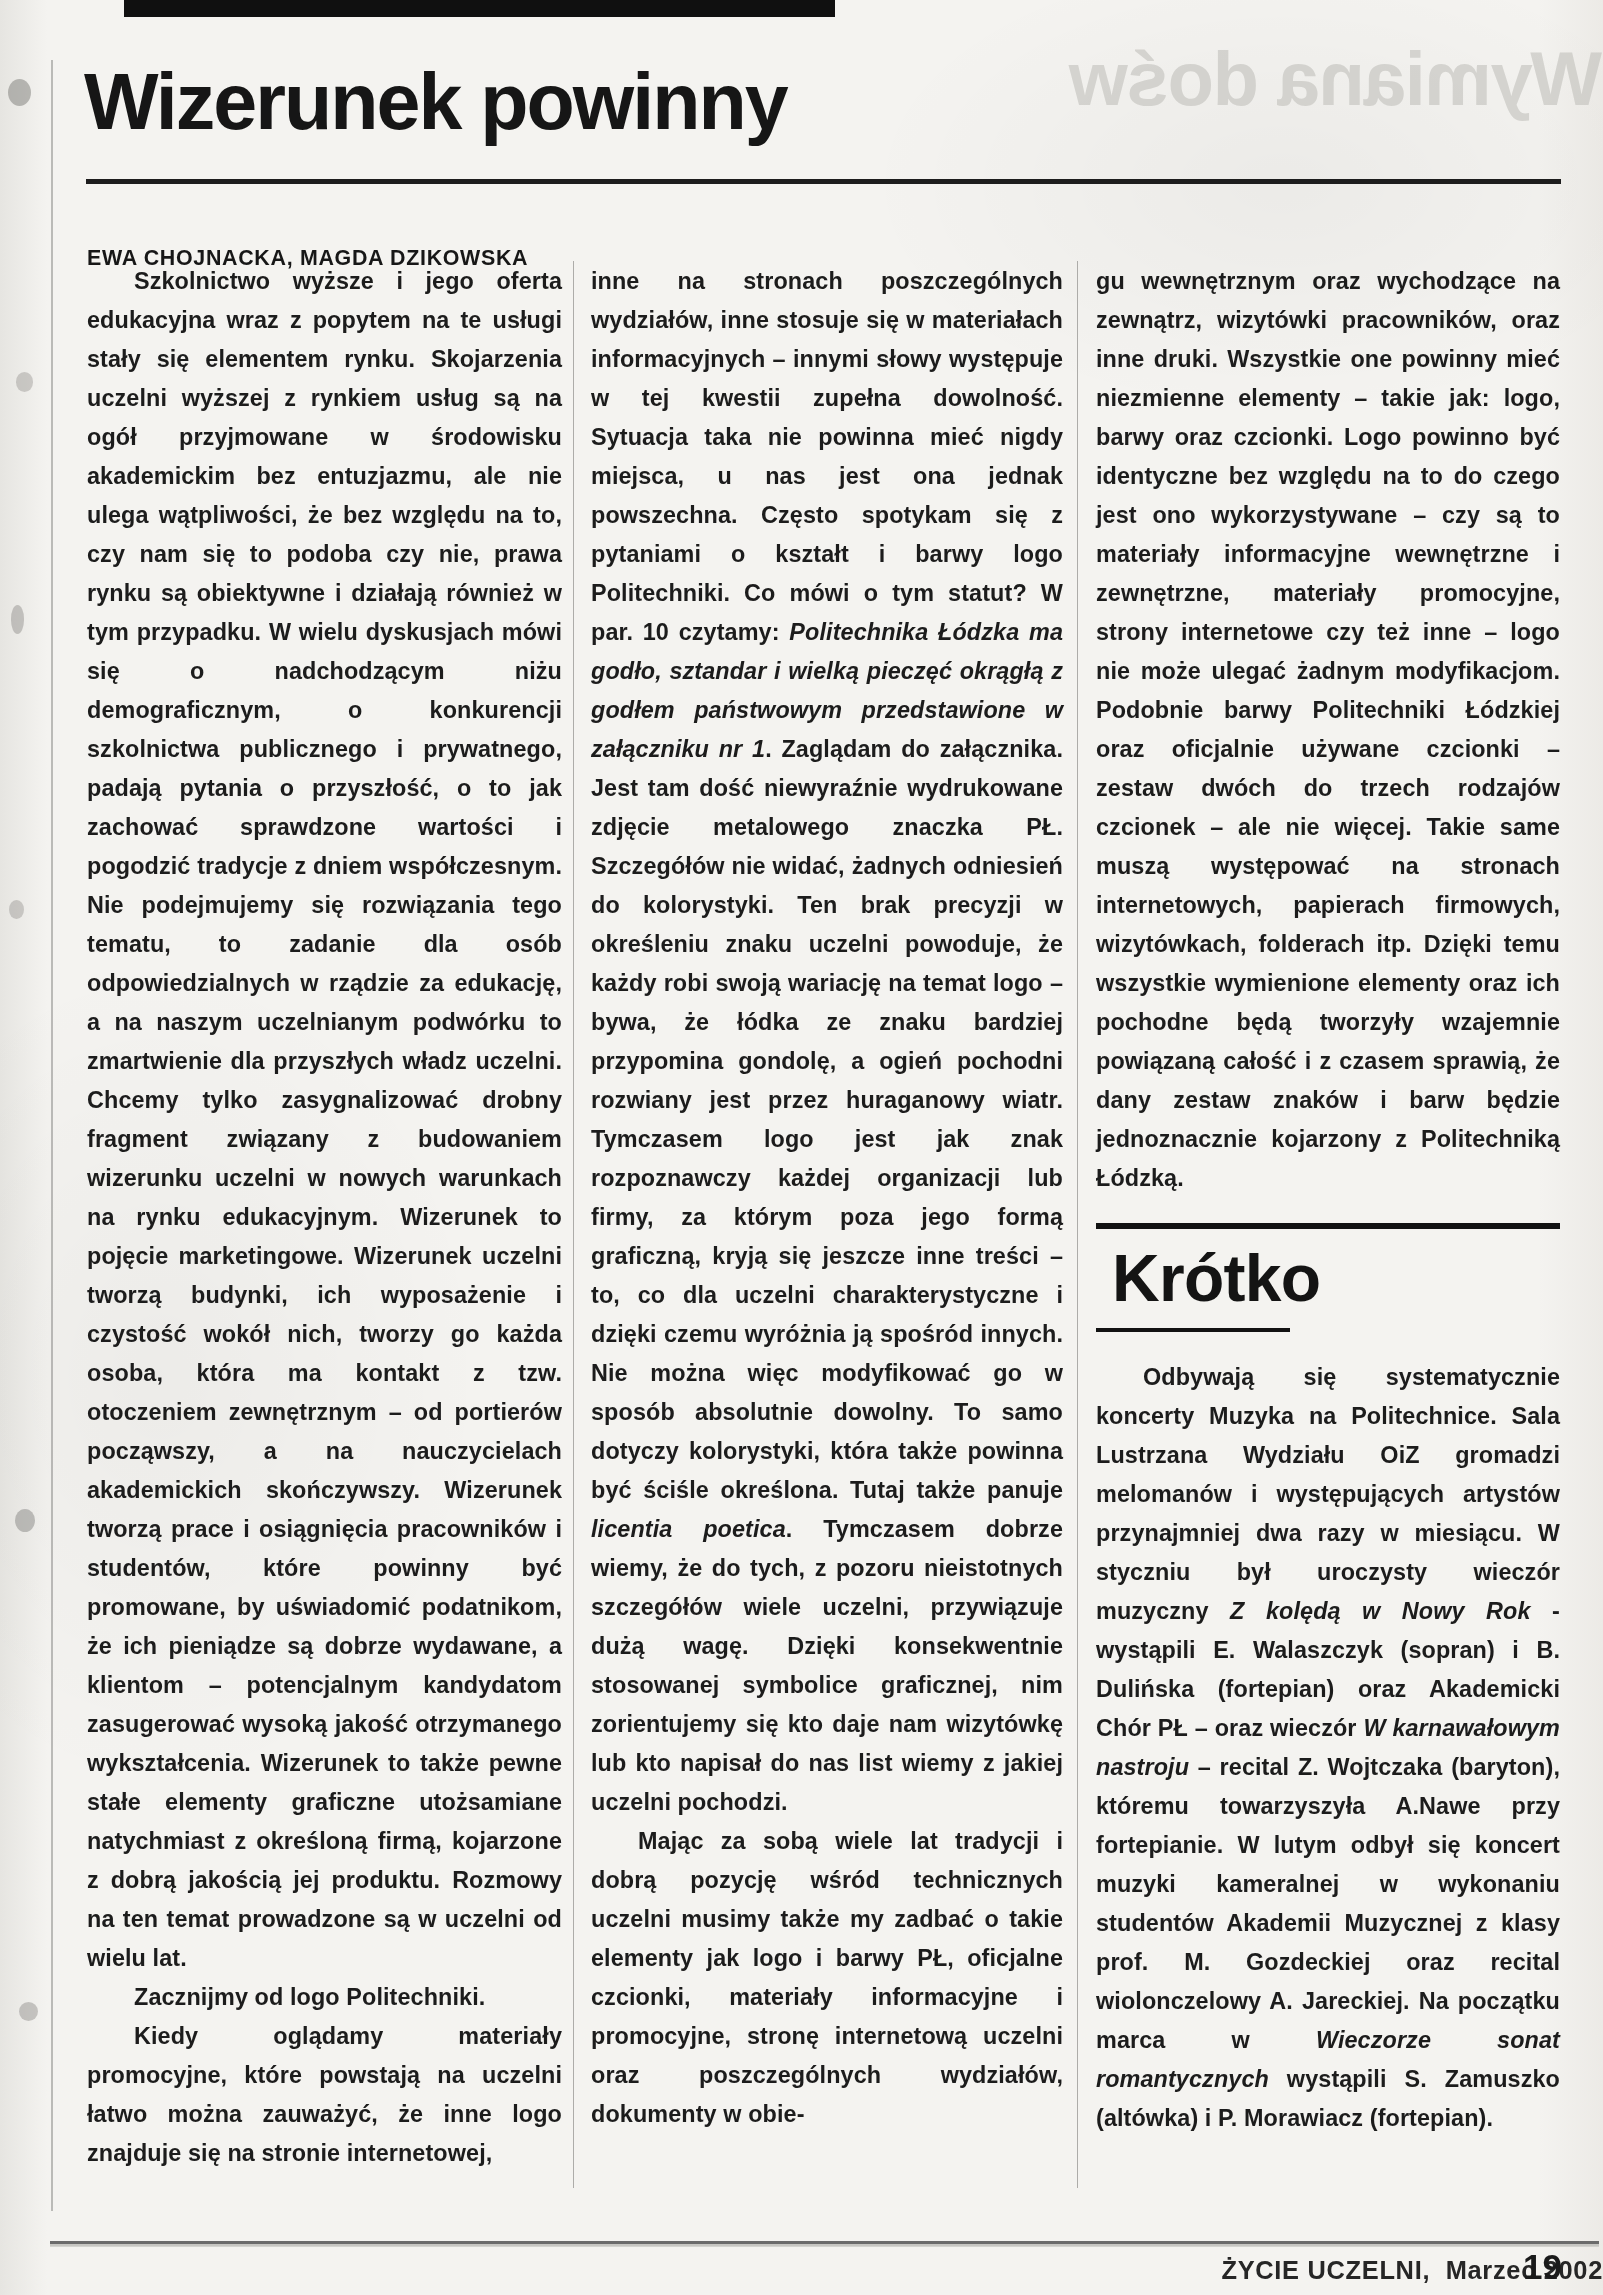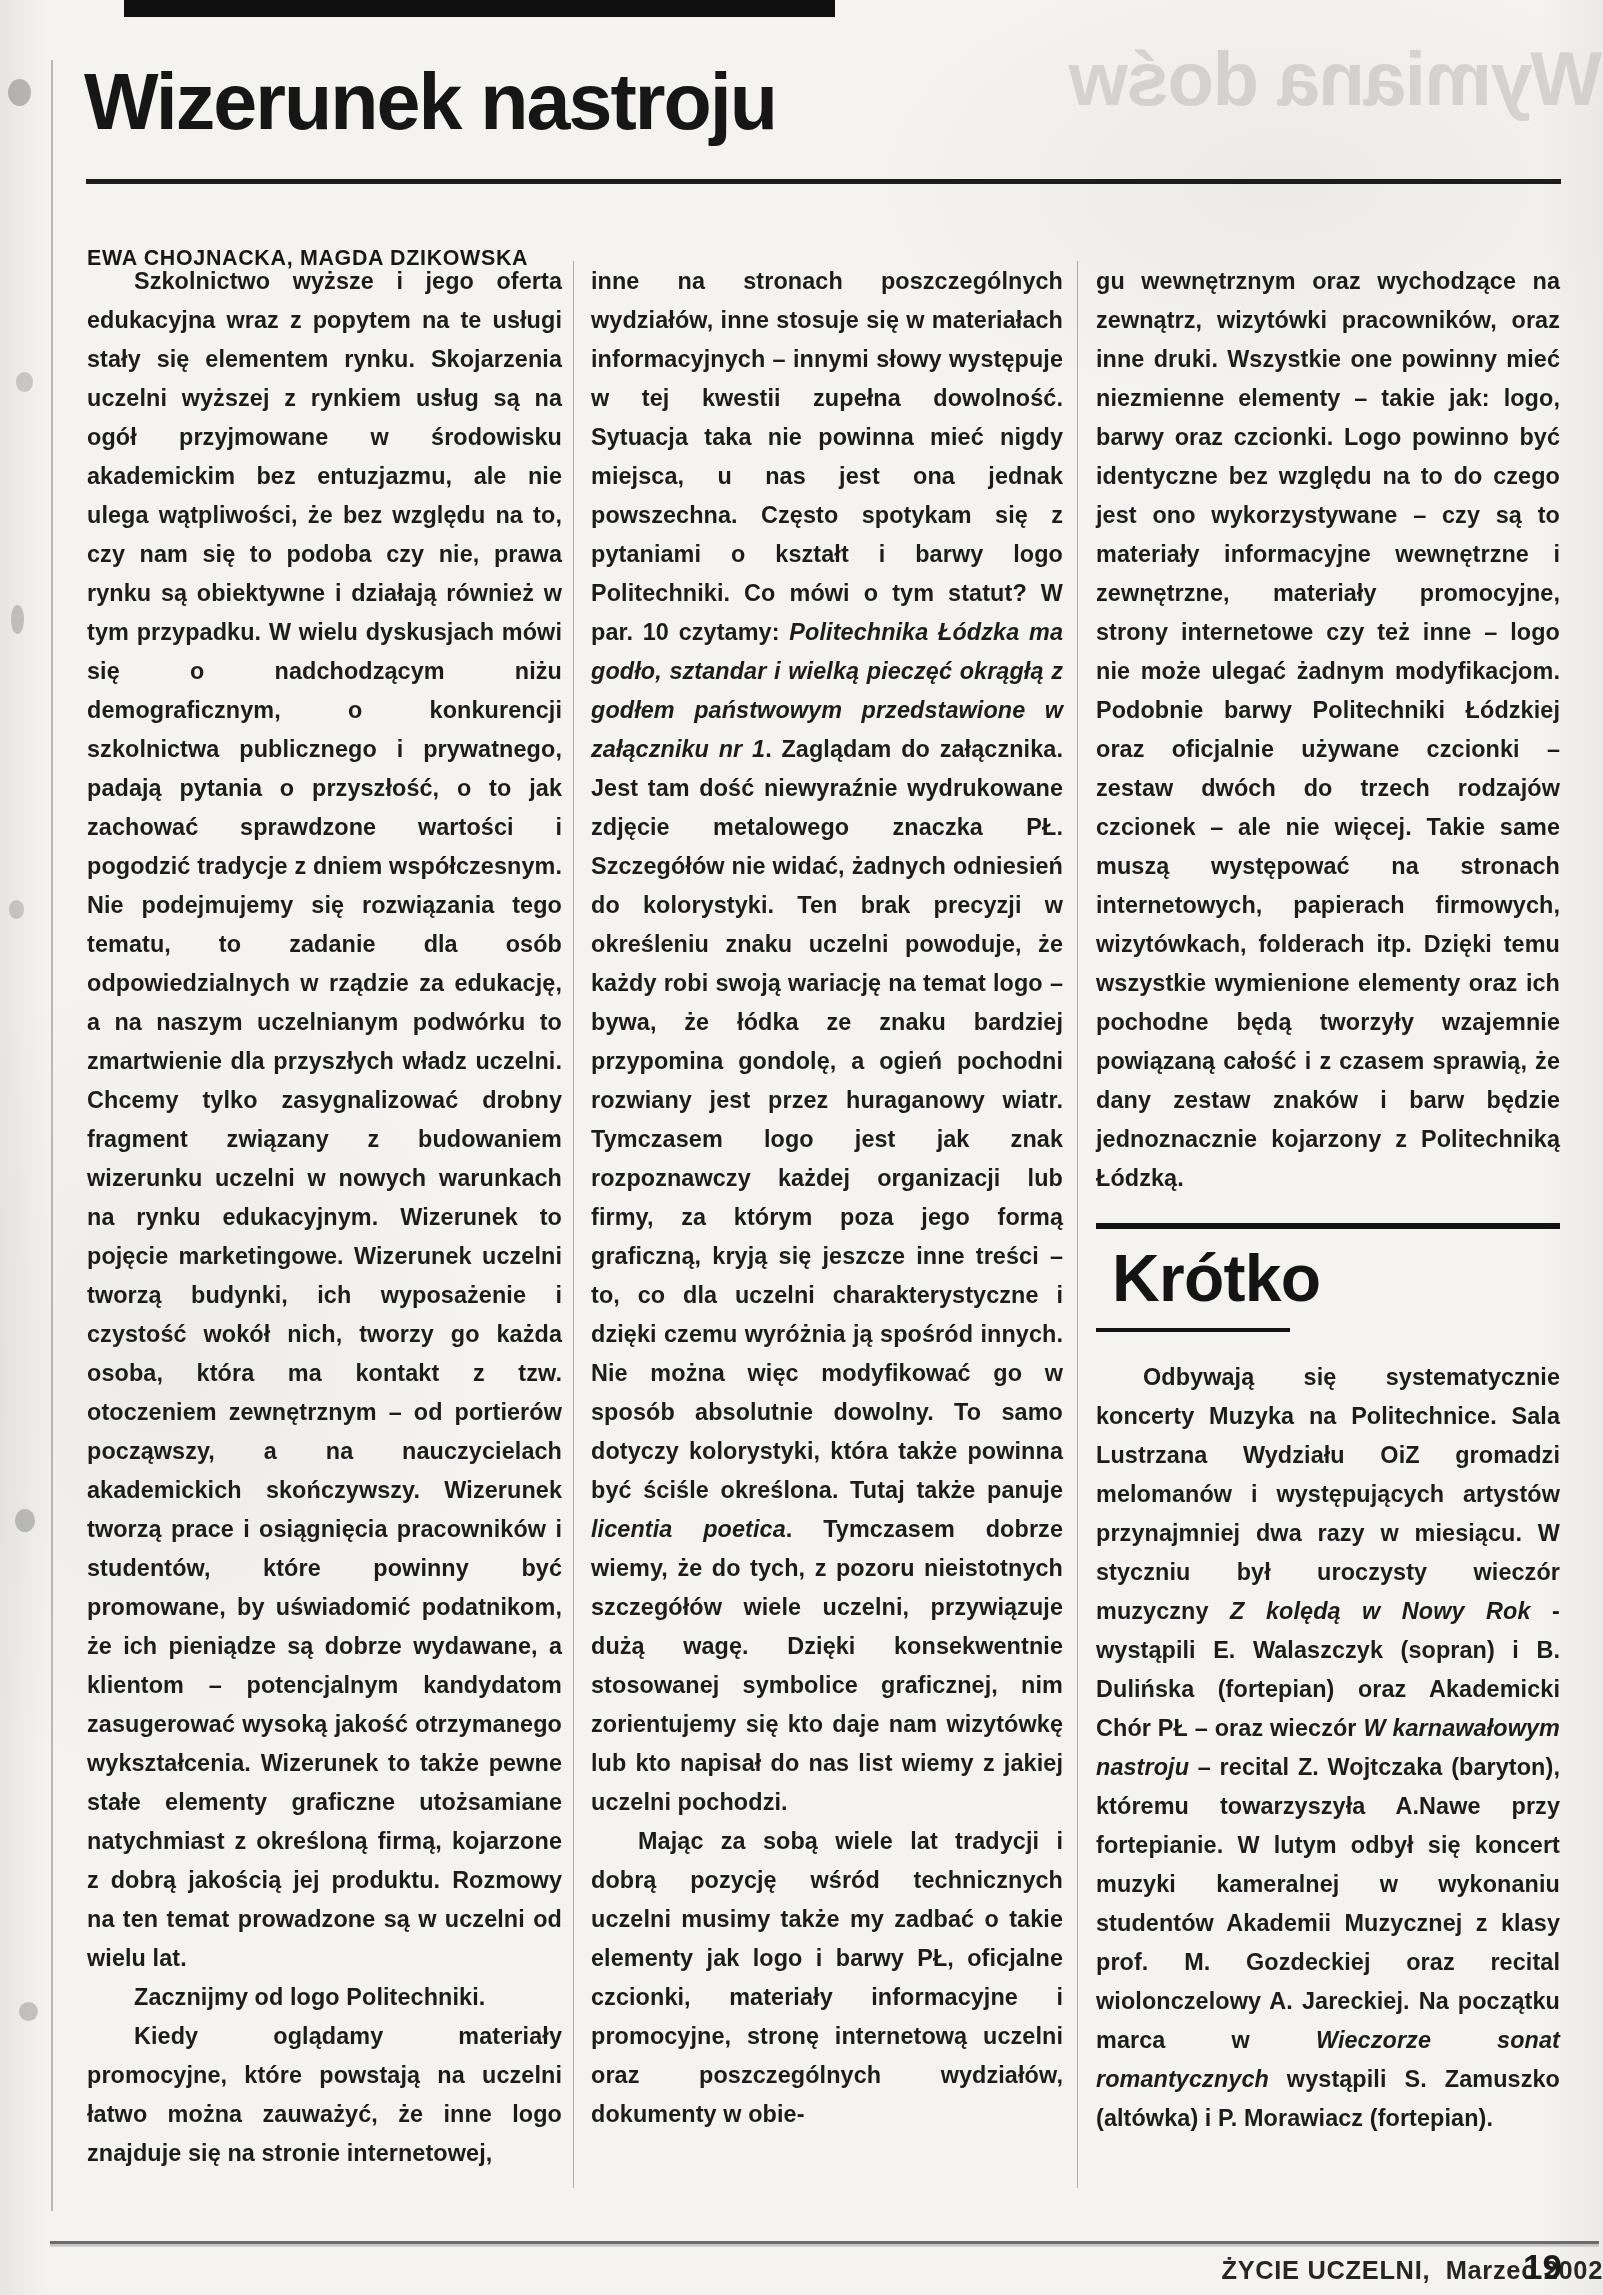--- a/index.html
+++ b/index.html
@@ -82,21 +82,21 @@
 
   <div class="smudge" style="left:8px;top:79px;width:23px;height:27px;"></div>
   <div class="smudge" style="left:16px;top:372px;width:17.4px;height:20px;opacity:.3;"></div>
   <div class="smudge" style="left:10.7px;top:605px;width:13.4px;height:29px;opacity:.35;"></div>
   <div class="smudge" style="left:9.4px;top:900px;width:14.7px;height:19px;opacity:.3;"></div>
   <div class="smudge" style="left:14.7px;top:1509px;width:20px;height:23px;opacity:.4;"></div>
   <div class="smudge" style="left:19px;top:2002px;width:19px;height:19px;opacity:.35;"></div>
 
   <div class="ghost">Wymiana dośw</div>
 
-  <h1 class="title" style="margin:0;">Wizerunek nastroju</h1>
+  <h1 class="title" style="margin:0;">Wizerunek powinny</h1>
   <div class="header-rule"></div>
   <div class="byline">EWA CHOJNACKA, MAGDA DZIKOWSKA</div>
 
   <div class="col" id="col1">
     <p class="indent"><span>Szkolnictwo wyższe i jego oferta edukacyjna wraz z popytem na te usługi stały się elementem rynku. Skojarzenia uczelni wyższej z rynkiem usług są na ogół przyjmowane w środowisku akademickim bez entuzjazmu, ale nie ulega wątpliwości, że bez względu na to, czy nam się to podoba czy nie, prawa rynku są obiektywne i działają również w tym przypadku. W wielu dyskusjach mówi się o nadchodzącym niżu demograficznym, o konkurencji szkolnictwa publicznego i prywatnego, padają pytania o przyszłość, o to jak zachować sprawdzone wartości i pogodzić tradycje z dniem współczesnym. Nie podejmujemy się rozwiązania tego tematu, to zadanie dla osób odpowiedzialnych w rządzie za edukację, a na naszym uczelnianym podwórku to zmartwienie dla przyszłych władz uczelni. Chcemy tylko zasygnalizować drobny fragment związany z budowaniem wizerunku uczelni w nowych warunkach na rynku edukacyjnym. Wizerunek to pojęcie marketingowe. Wizerunek uczelni tworzą budynki, ich wyposażenie i czystość wokół nich, tworzy go każda osoba, która ma kontakt z tzw. otoczeniem zewnętrznym – od portierów począwszy, a na nauczycielach akademickich skończywszy. Wizerunek tworzą prace i osiągnięcia pracowników i studentów, które powinny być promowane, by uświadomić podatnikom, że ich pieniądze są dobrze wydawane, a klientom – potencjalnym kandydatom zasugerować wysoką jakość otrzymanego wykształcenia. Wizerunek to także pewne stałe elementy graficzne utożsamiane natychmiast z określoną firmą, kojarzone z dobrą jakością jej produktu. Rozmowy na ten temat prowadzone są w uczelni od wielu lat.</span></p>
     <p class="indent"><span>Zacznijmy od logo Politechniki.</span></p>
     <p class="indent"><span>Kiedy oglądamy materiały promocyjne, które powstają na uczelni łatwo można zauważyć, że inne logo znajduje się na stronie internetowej,</span></p>
   </div>
 
   <div class="col-divider" id="divider1"></div>

